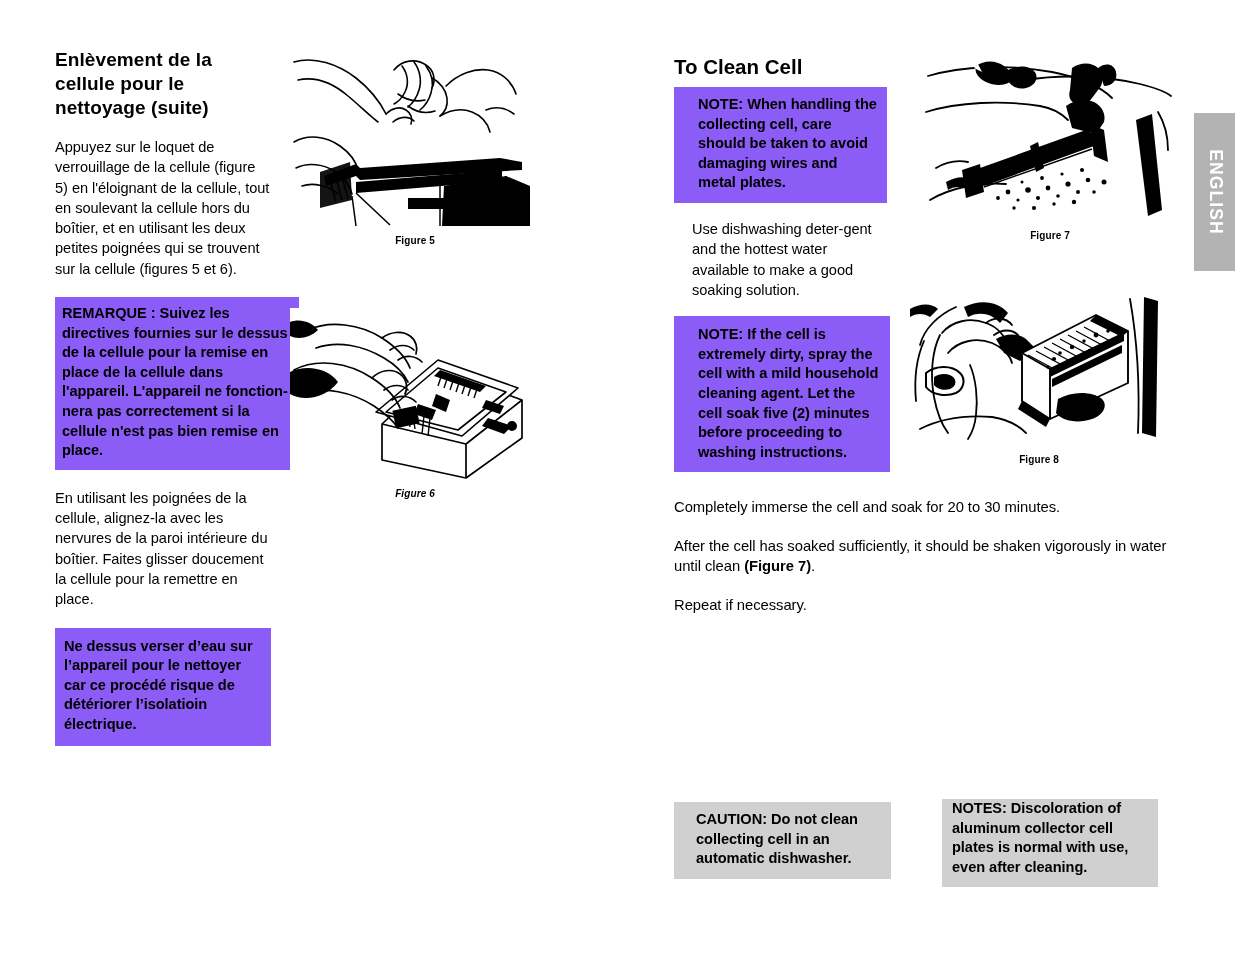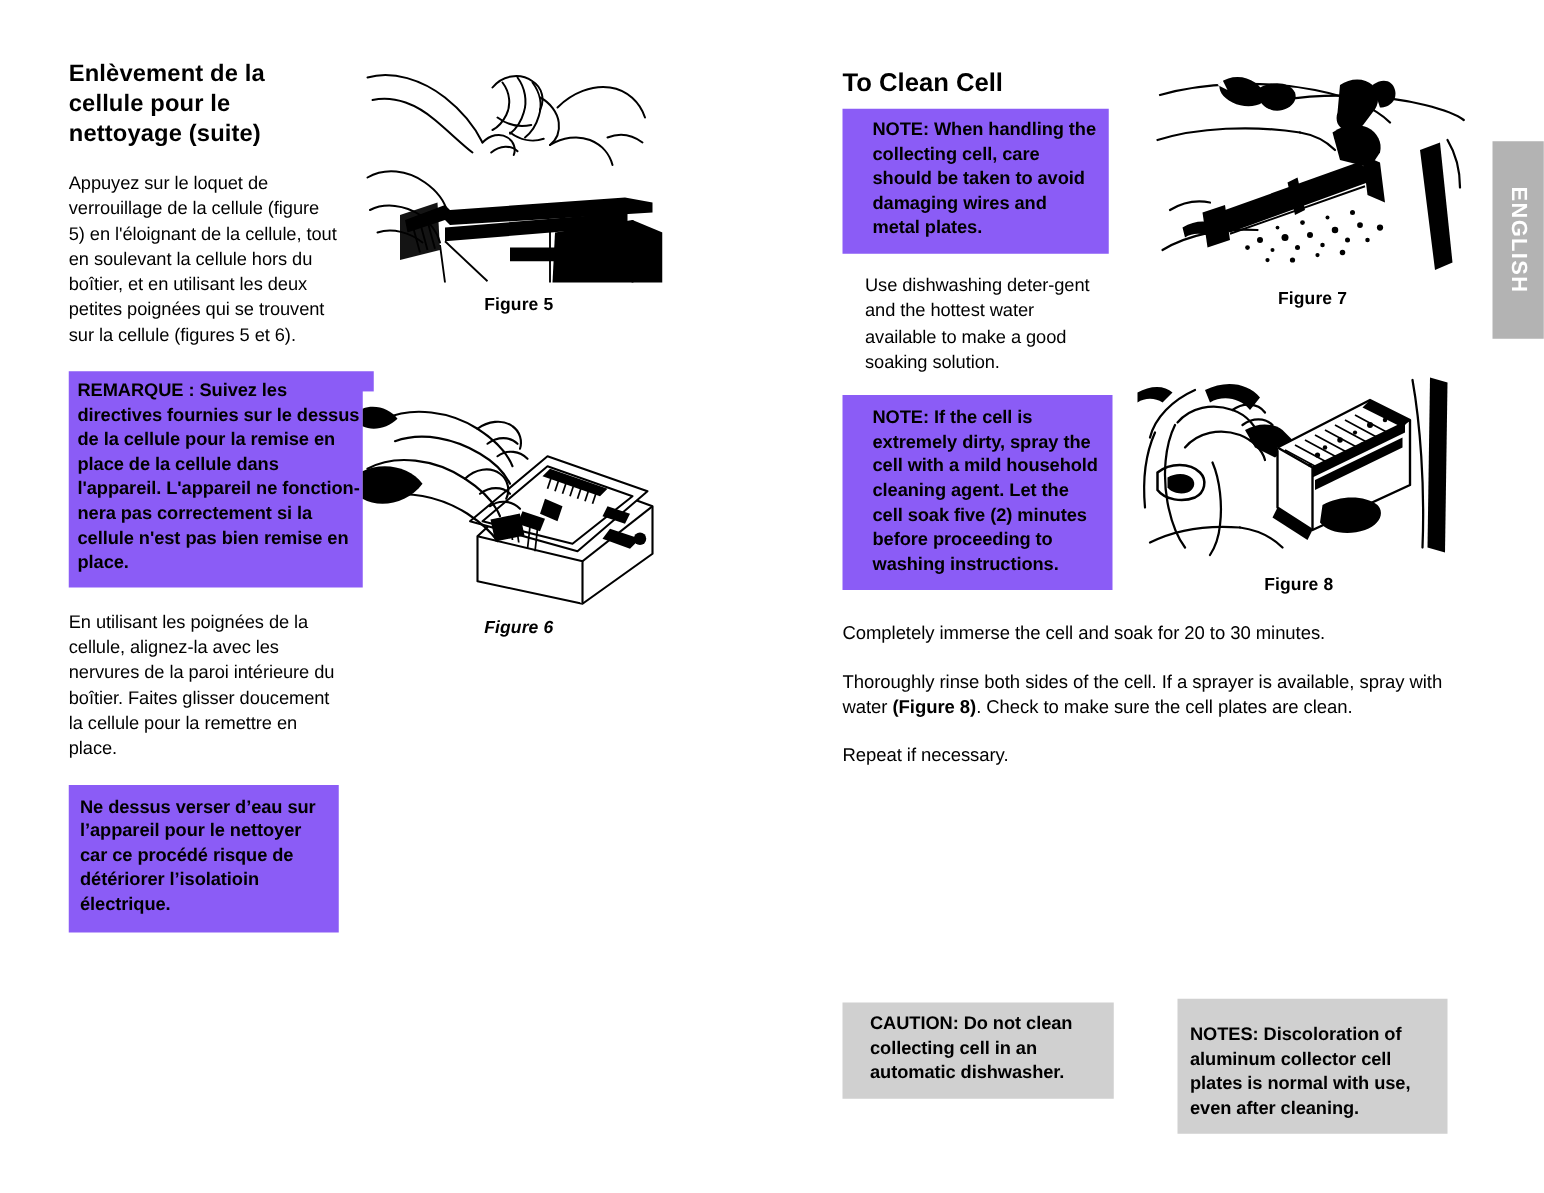--- a/index.html
+++ b/index.html
@@ -136,29 +136,29 @@
   .bottom-box.caution {
     left: 0px;
     top: 3px;
     width: 217px;
     padding: 8px 8px 10px 22px;
   }
   .bottom-box.notes {
     left: 268px;
     top: 0px;
     width: 216px;
-    padding: 20px 8px 10px 10px;
+    padding: 0 8px 10px 10px;
   }
 
   
   .fig { margin: 0; padding: 0; }
   .fig svg { display: block; }
   .fig-cap {
     text-align: center;
-    font-size: 14px;
+    font-size: 10px;
     font-weight: bold;
     letter-spacing: 0.1px;
     margin-top: 5px;
   }
 
   
   .side-tab {
     position: absolute;
     left: 1194px;
     top: 113px;
@@ -460,24 +460,24 @@
         </g>
       </svg>
       <figcaption class="fig-cap">Figure 8</figcaption>
     </figure>
   </div>
 
   <div class="col-right-wide">
 
     <p class="body-wide">Completely immerse the cell and soak for 20 to 30 minutes.</p>
 
-
     <p class="body-wide">
-      <span>Thoroughly rinse both sides of the cell. If a sprayer is available, spray with water </span><span class="b">(Figure 8)</span><span>. Check to make sure the cell plates are clean.</span>
+      <span>After the cell has soaked sufficiently, it should be shaken vigorously in water until clean </span><span class="b">(Figure 7)</span><span>.</span>
     </p>
+
 
     <p class="body-wide">Repeat if necessary.</p>
 
   </div>
 
   <div class="bottom-row">
     <div class="bottom-box caution">CAUTION: Do not clean collecting cell in an automatic dishwasher.</div>
     <div class="bottom-box notes">NOTES: Discoloration of aluminum collector cell plates is normal with use, even after cleaning.</div>
   </div>
 

